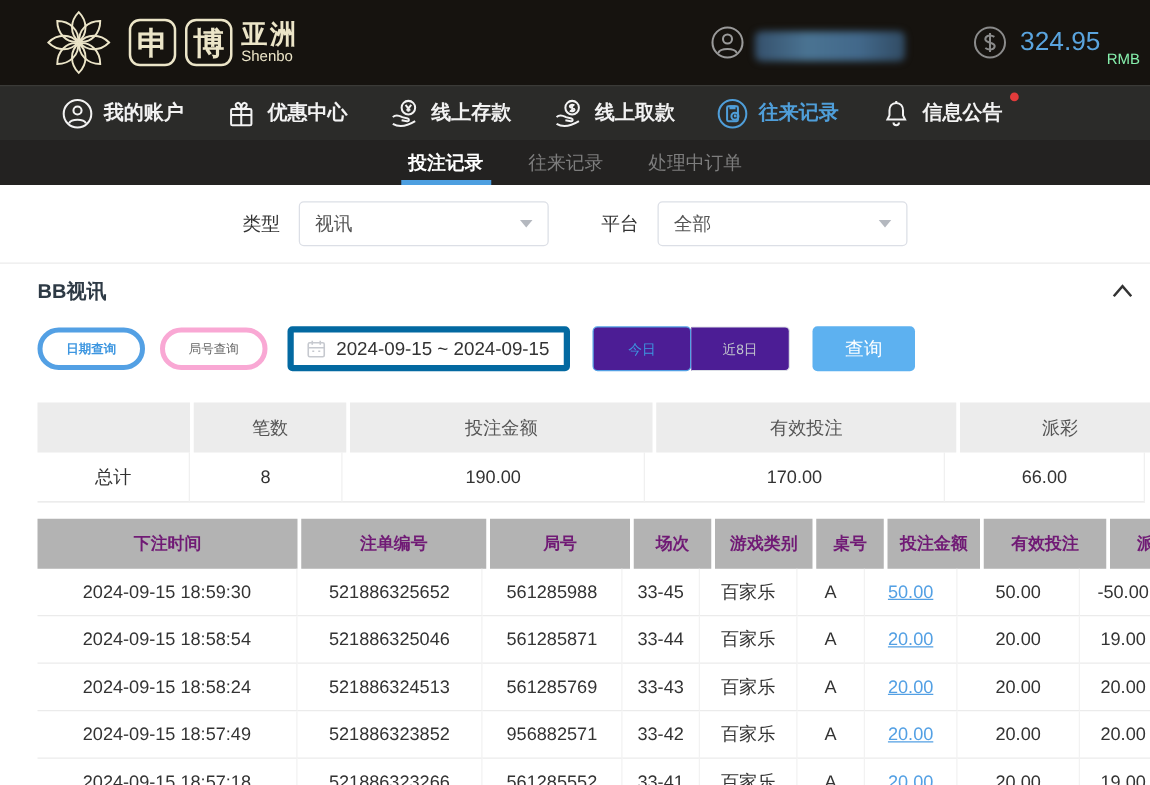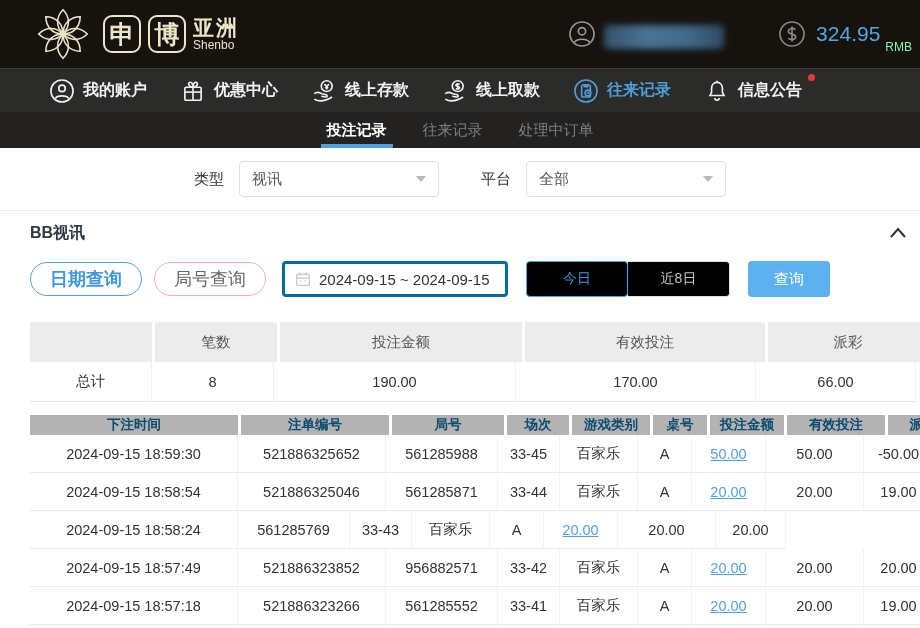--- a/index.html
+++ b/index.html
@@ -55,44 +55,44 @@
 
   .divider { height:1px; background:#ececec; }
 
   
   .section-header { height:44px; display:flex; align-items:center; padding:0 13px 0 30px; }
   .section-title { font-size:16px; font-weight:bold; color:#2e3a45; }
   .chevron-up { margin-left:auto; color:#333; display:flex; cursor:pointer; }
 
   
   .query-row { display:flex; align-items:center; padding:6px 0 18px 30px; gap:12px; }
-  .pill { height:34px; padding:0 19px; border-radius:17px; background:#fff; border:1px solid #f9a8d4;
-    color:#666; font-size:18px; cursor:pointer; font-family:Liberation Mono, monospace; }
+  .pill { height:34px; padding:0 19px; border-radius:17px; background:#fff; border:4px solid #f9a8d4;
+    color:#666; font-size:10px; cursor:pointer; font-family:Liberation Mono, monospace; }
   .pill.active { border-color:#53a0e4; color:#3d96e0; font-weight:bold; }
-  .date-input { width:226px; height:36px; border:3px solid #0369a1; border-radius:4px; margin-left:4px;
+  .date-input { width:226px; height:36px; border:5px solid #0369a1; border-radius:4px; margin-left:4px;
     display:flex; align-items:center; gap:8px; padding:0 10px; font-size:15px; color:#333; cursor:pointer; }
   .cal-ico { color:#c6c9cf; display:flex; }
   .seg-group { display:flex; margin-left:6px; }
-  .seg { width:102px; height:36px; background:#000000; border:1px solid #dcdfe6; border-left:none;
-    color:#c0c4cc; font-size:14px; cursor:pointer; font-family:inherit; }
+  .seg { width:79px; height:36px; background:#4c1d95; border:1px solid #dcdfe6; border-left:none;
+    color:#c0c4cc; font-size:11px; cursor:pointer; font-family:inherit; }
   .seg.active { border:1px solid #53a0e4; border-radius:4px; color:#3d96e0; }
   .seg:last-child { border-radius:0 4px 4px 0; }
   .search-btn { width:82px; height:36px; margin-left:6px; background:#5db1f0; border:none; border-radius:4px;
     color:#fff; font-size:15px; cursor:pointer; font-family:inherit; }
 
   
   .summary-table { margin:7px 0 0 30px; width:912px; }
   .trow { display:flex; }
   .cell { display:flex; align-items:center; justify-content:center; font-size:14.5px; }
   .sum-h .cell { background:#ececec; height:40px; color:#555; margin-right:3px; }
   .sum-b .cell { height:40px; color:#333; border-bottom:1px solid #e6e6e6; border-right:1px solid #f0f0f0; }
   .sc0{width:122px}.sc1{width:122px}.sc2{width:242px}.sc3{width:240px}.sc4{width:160px}
 
   .main-table { margin:13px 0 0 30px; width:934px; }
-  .mt-h .cell { background:#b3b3b3; height:20px; color:#0c4a6e; font-size:13.5px; font-weight:bold; margin-right:3px; }
+  .mt-h .cell { background:#b3b3b3; height:40px; color:#701a75; font-size:13.5px; font-weight:bold; margin-right:3px; }
   .mt-r .cell { height:38px; color:#333; border-bottom:1px solid #ebebeb; border-right:1px solid #f2f2f2; }
   .mc0{width:208px}.mc1{width:148px}.mc2{width:112px}.mc3{width:62px}.mc4{width:78px}
   .mc5{width:54px}.mc6{width:74px}.mc7{width:98px}.mc8{width:70px}
   .bet-link { color:#53a0e4; text-decoration:underline; cursor:pointer; }
   .neg { color:#f25555; }
 </style>
 </head>
 <body>
 
 <div class="screen">
@@ -316,20 +316,21 @@
           <div class="cell mc4">百家乐</div>
           <div class="cell mc5">A</div>
           <div class="cell mc6">
             <span class="bet-link">20.00</span>
           </div>
           <div class="cell mc7">20.00</div>
           <div class="cell mc8">19.00</div>
         </div>
         <div class="trow mt-r">
           <div class="cell mc0">2024-09-15 18:58:24</div>
+          <div class="cell mc1">521886324513</div>
           <div class="cell mc2">561285769</div>
           <div class="cell mc3">33-43</div>
           <div class="cell mc4">百家乐</div>
           <div class="cell mc5">A</div>
           <div class="cell mc6">
             <span class="bet-link">20.00</span>
           </div>
           <div class="cell mc7">20.00</div>
           <div class="cell mc8">20.00</div>
         </div>

